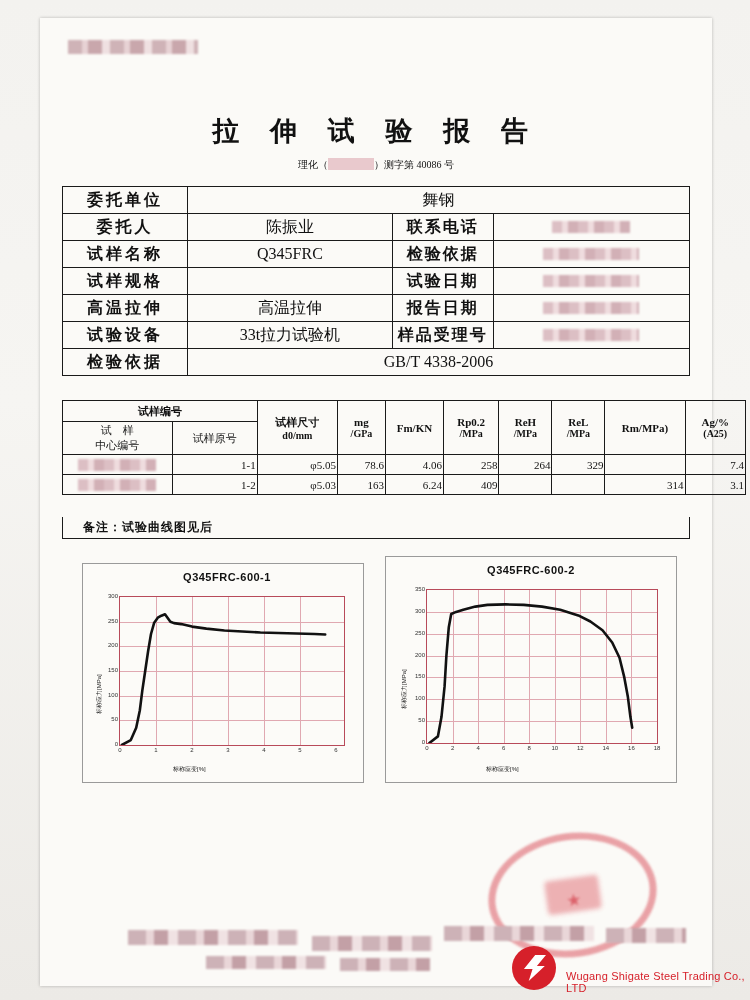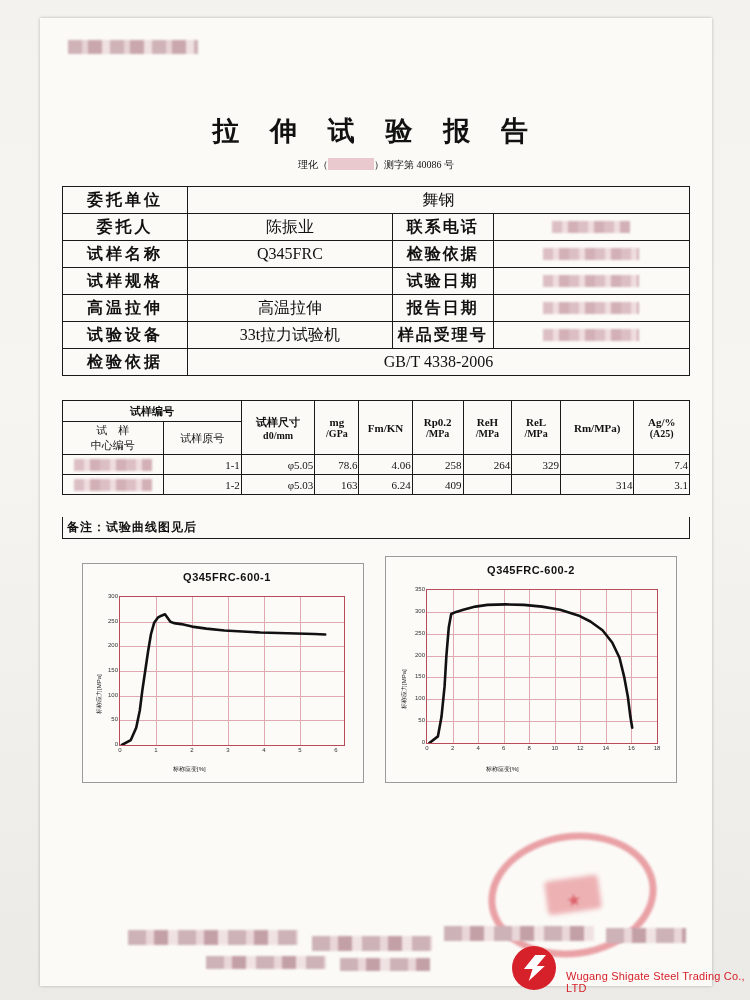--- a/index.html
+++ b/index.html
@@ -68,35 +68,35 @@
   td.lbl2{font-weight:bold;letter-spacing:2px;width:96px;}
   .blank-red{
     display:block;width:78px;height:12px;margin:0 auto;
     background:repeating-linear-gradient(90deg,#dcbfc4 0 10px,#efdcde 10px 16px,#d2b0b6 16px 26px);
     filter:blur(1px);
   }
   .blank-red.wide{width:96px;}
 
   
   table.res{
-    position:absolute;left:22px;top:0;width:628px;
+    position:absolute;left:22px;top:0;width:684px;
     border-collapse:collapse;font-size:11px;padding-left:10px;
   }
   .res td{border:1px solid #1a1a1a;text-align:center;vertical-align:middle;padding:1px 1px;}
   .res .hrow td{height:18px;font-weight:bold;}
   .res-wrap{position:absolute;left:0;top:382px;width:672px;}
   .res .unit{font-size:10px;}
   .res .drow td{height:17px;text-align:right;}
 
   
   .remark{
     position:absolute;left:22px;top:499px;width:628px;height:22px;
     border-left:1px solid #1a1a1a;border-right:1px solid #1a1a1a;border-bottom:1px solid #1a1a1a;
     font-size:12px;font-weight:bold;letter-spacing:1px;
-    display:flex;align-items:center;padding-left:4px;box-sizing:border-box;
+    display:flex;align-items:center;padding-left:20px;box-sizing:border-box;
   }
 
   
   .chart-box{
     position:absolute;background:#fcfbf8;border:1px solid #9a9a9a;
   }
   .chart1{left:42px;top:545px;width:272px;height:218px;padding-left:8px;}
   .chart2{left:345px;top:538px;width:290px;height:225px;}
   .chart-title{
     text-align:center;font-size:11px;font-weight:bold;font-family:"Liberation Sans",sans-serif;

